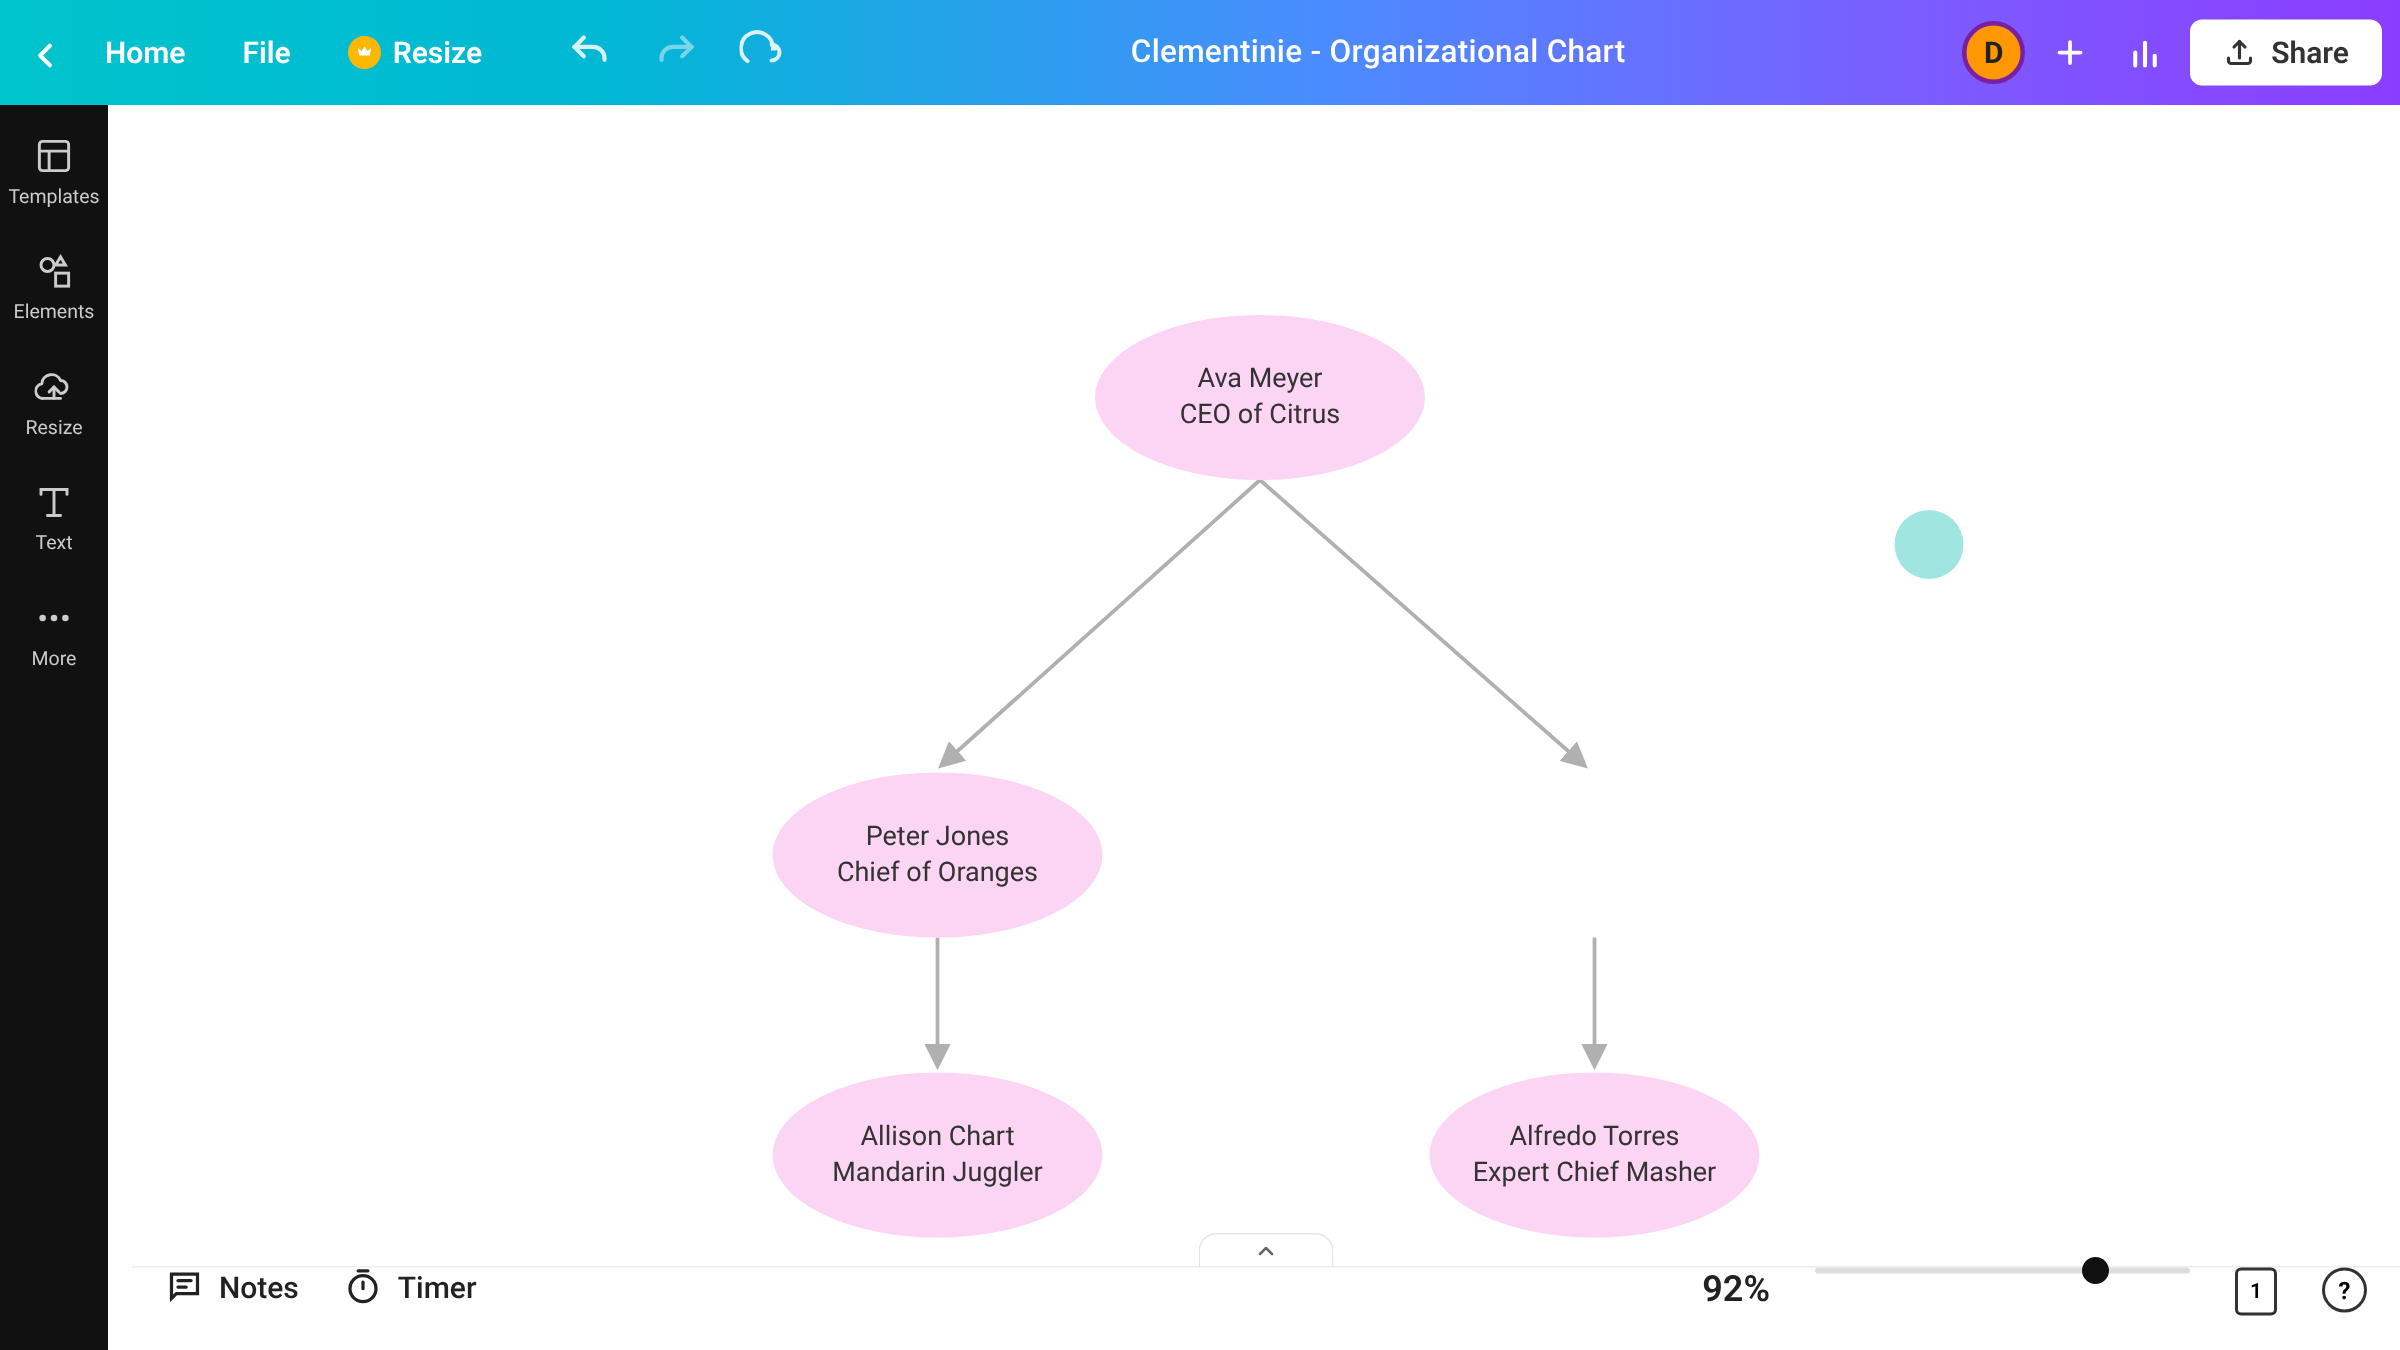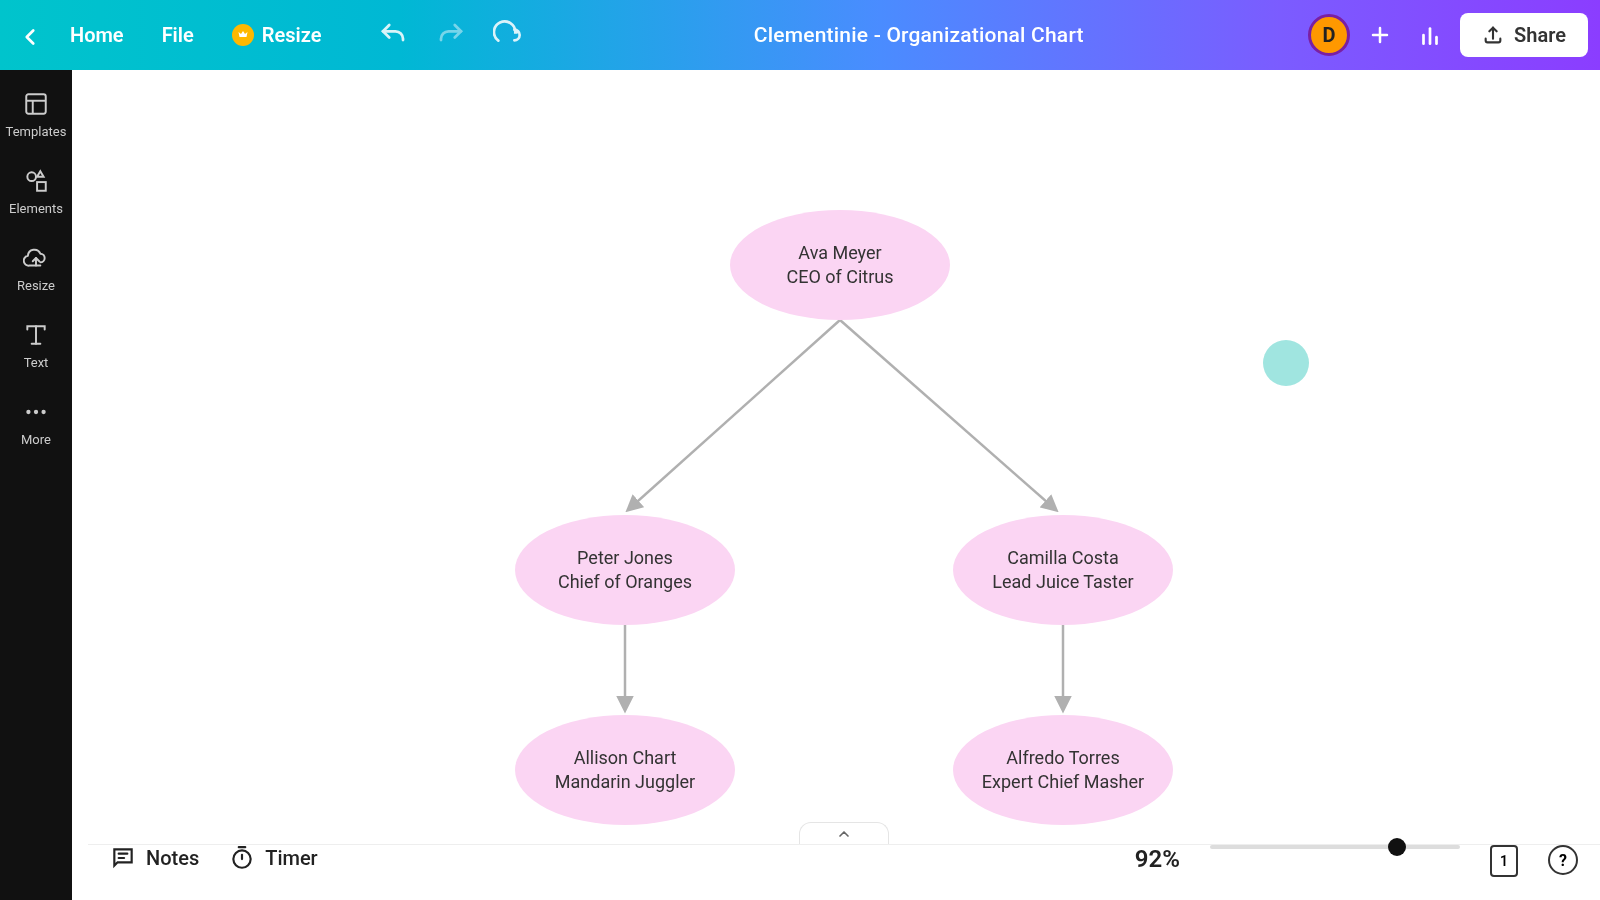--- a/index.html
+++ b/index.html
@@ -180,24 +180,20 @@
   </svg>
 
   <div class="node" style="left:642px; top:140px;">
     <span>Ava Meyer</span>
     <span>CEO of Citrus</span>
   </div>
   <div class="node" style="left:427px; top:445px;">
     <span>Peter Jones</span>
     <span>Chief of Oranges</span>
   </div>
-  <div class="node" style="left:865px; top:445px;">
-    <span>Camilla Costa</span>
-    <span>Lead Juice Taster</span>
-  </div>
   <div class="node" style="left:427px; top:645px;">
     <span>Allison Chart</span>
     <span>Mandarin Juggler</span>
   </div>
   <div class="node" style="left:865px; top:645px;">
     <span>Alfredo Torres</span>
     <span>Expert Chief Masher</span>
   </div>
 
   <div class="cursor-dot" style="left:1175px; top:270px;"></div>

